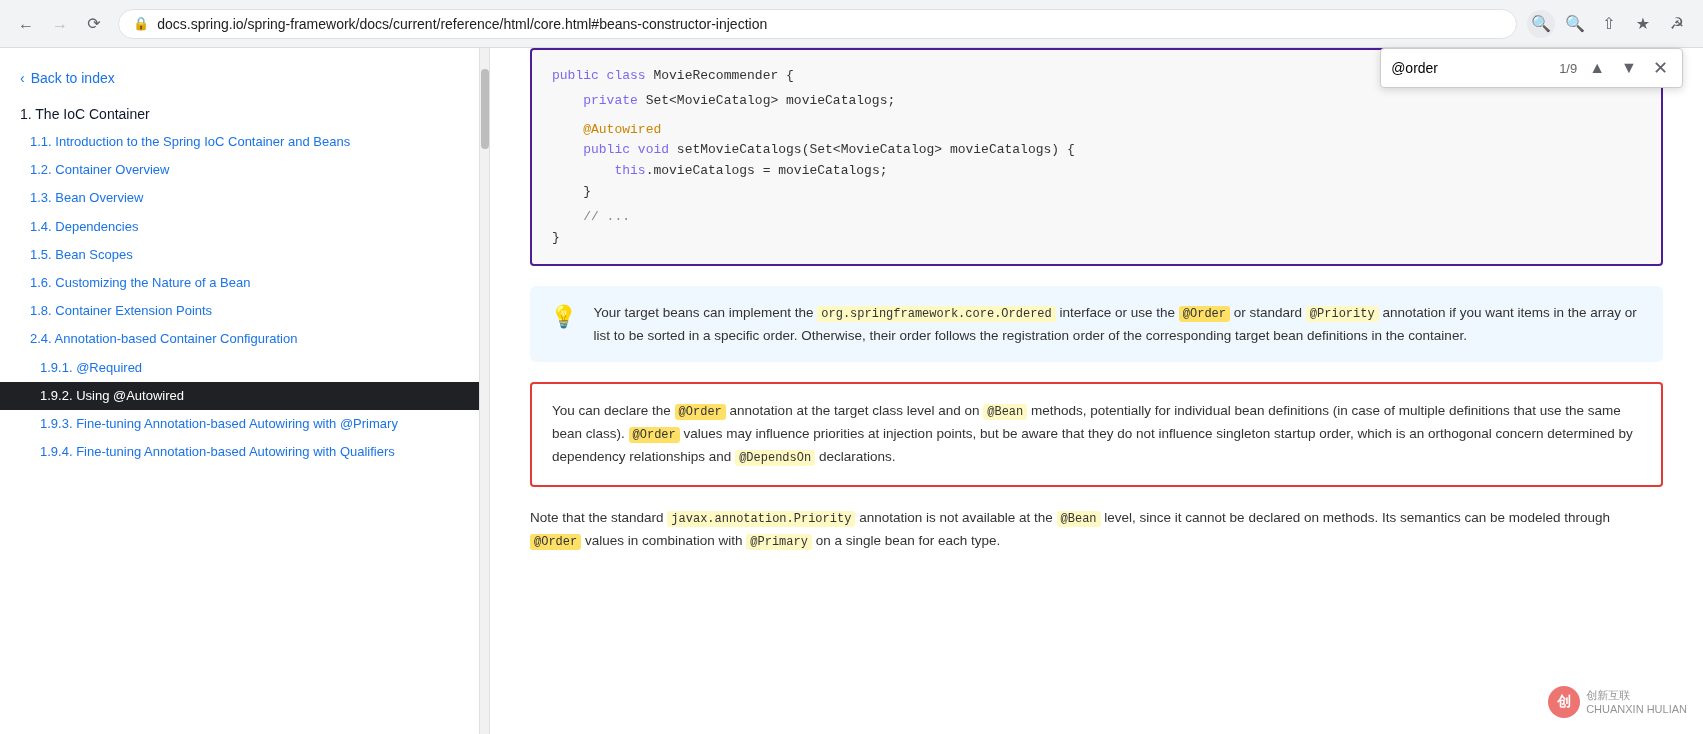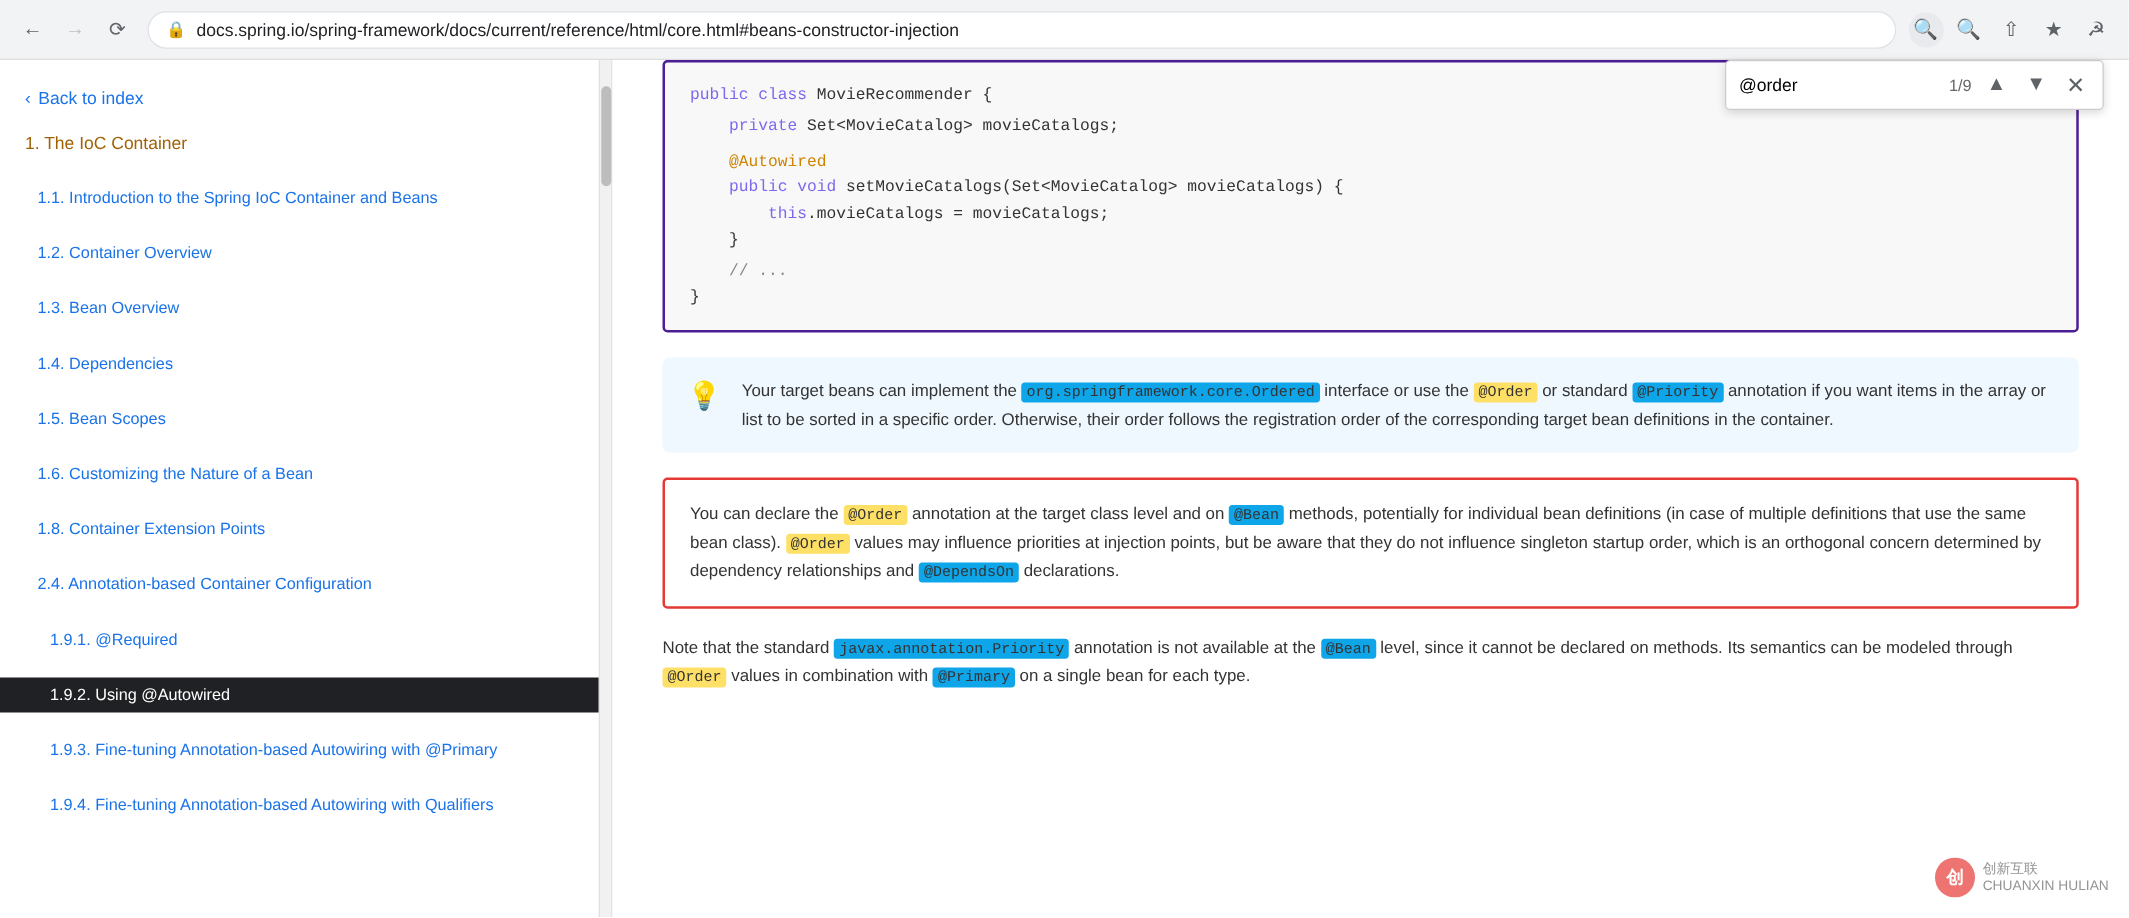--- a/index.html
+++ b/index.html
@@ -72,30 +72,29 @@
       gap: 6px;
       padding: 6px 20px 14px 20px;
       color: #1a73e8;
       cursor: pointer;
       font-size: 14px;
       text-decoration: none;
     }
     .nav-section-title {
       padding: 6px 20px;
       font-size: 14px;
-      color: #a16207;
+      color: #0f172a;
       font-weight: 500;
     }
     .nav-item {
       padding: 5px 20px;
       font-size: 13px;
       color: #1a73e8;
       cursor: pointer;
       line-height: 1.4;
-      margin-top: 16px;
     }
     .nav-item.active {
       background: #202124;
       color: #fff;
       font-weight: 500;
     }
     .nav-item.indent-1 { padding-left: 30px; }
     .nav-item.indent-2 { padding-left: 40px; }
 
     
@@ -200,21 +199,21 @@
       font-size: 13.5px;
       line-height: 1.7;
       color: #333;
       background: #fff;
     }
 
     
     .inline-code {
       font-family: 'Courier New', Courier, monospace;
       font-size: 12px;
-      background: #0ea5e9;
+      background: #fef9c3;
       padding: 1px 4px;
       border-radius: 3px;
       color: #333;
     }
     .inline-code.highlight-yellow {
       background: #ffe066;
     }
 
     
     .para { font-size: 13.5px; line-height: 1.7; color: #333; margin-bottom: 16px; }

